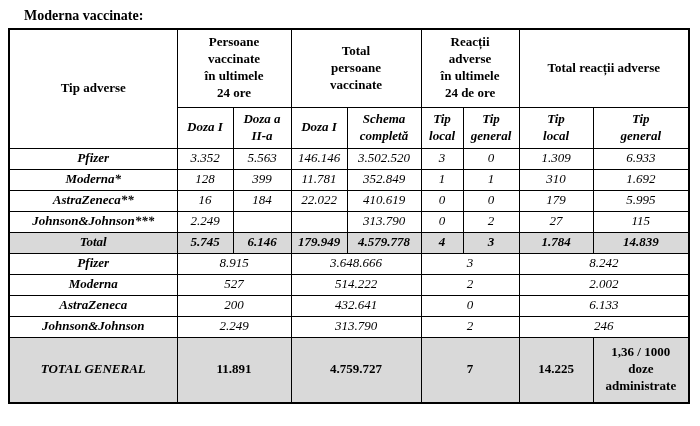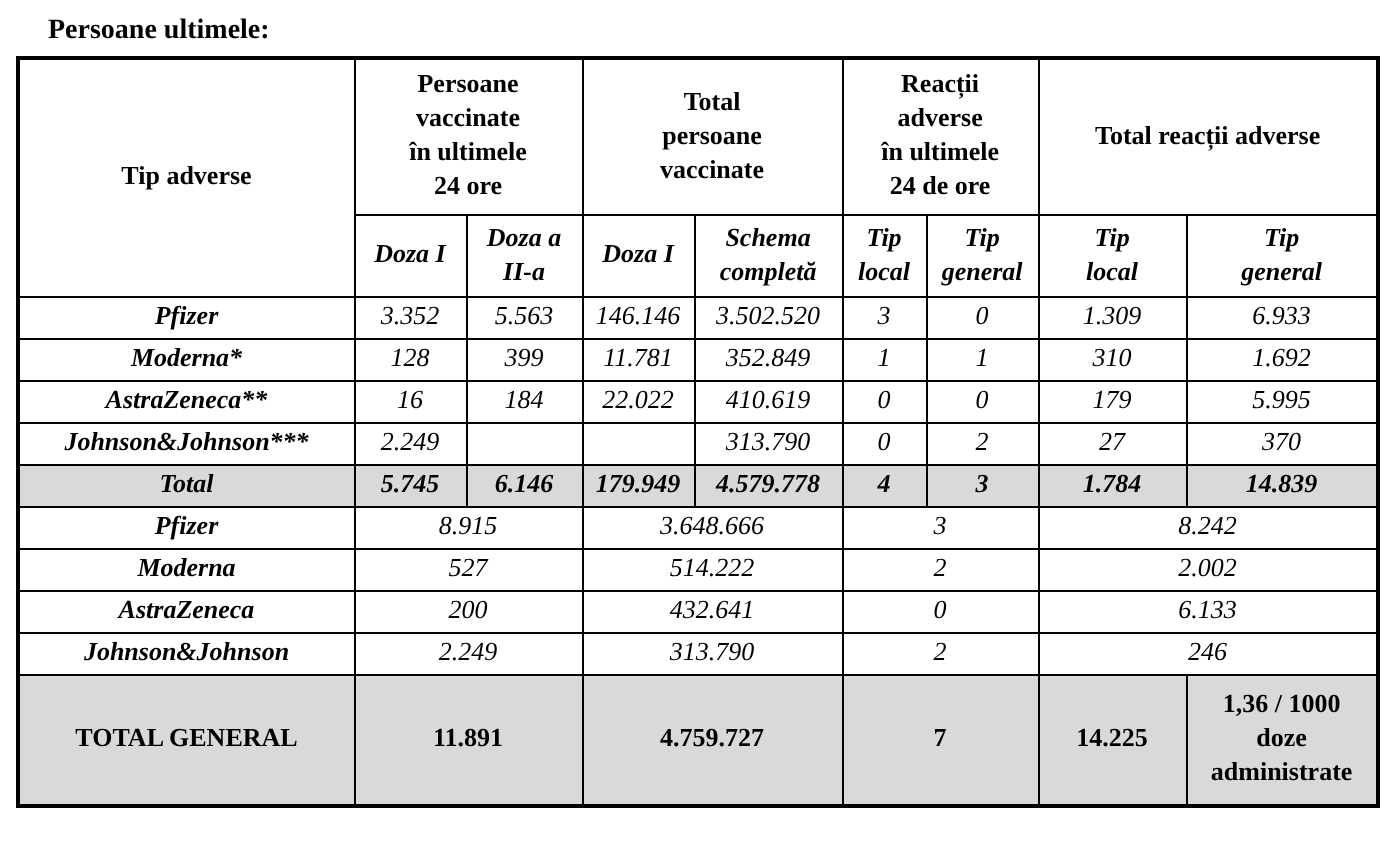--- a/index.html
+++ b/index.html
@@ -44,30 +44,31 @@
   .r-data  { height: 21px; font-style: italic; }
   .r-tg    { height: 66px; }
   .label {
     text-align: left;
     font-weight: 700;
     padding-left: 4px;
   }
   .label-center {
     text-align: center;
     font-weight: 700;
+    font-style: italic;
   }
   tr.shaded td { background: #d9d9d9; }
   tr.bold td { font-weight: 700; }
   .pre { white-space: pre-line; }
 </style>
 </head>
 <body>
 
 <div class="page">
-  <div class="title">Persoane ultimele:</div>
+  <div class="title">Moderna vaccinate:</div>
 
   <table class="vax">
     <colgroup>
       <col style="width:168px">
       <col style="width:56px">
       <col style="width:58px">
       <col style="width:56px">
       <col style="width:74px">
       <col style="width:42px">
       <col style="width:56px">
@@ -143,21 +144,21 @@
       </tr>
       <tr class="r-data">
         <td class="label">Johnson&amp;Johnson***</td>
         <td>2.249</td>
         <td></td>
         <td></td>
         <td>313.790</td>
         <td>0</td>
         <td>2</td>
         <td>27</td>
-        <td>370</td>
+        <td>115</td>
       </tr>
       <tr class="r-data shaded bold">
         <td class="label">Total</td>
         <td>5.745</td>
         <td>6.146</td>
         <td>179.949</td>
         <td>4.579.778</td>
         <td>4</td>
         <td>3</td>
         <td>1.784</td>

